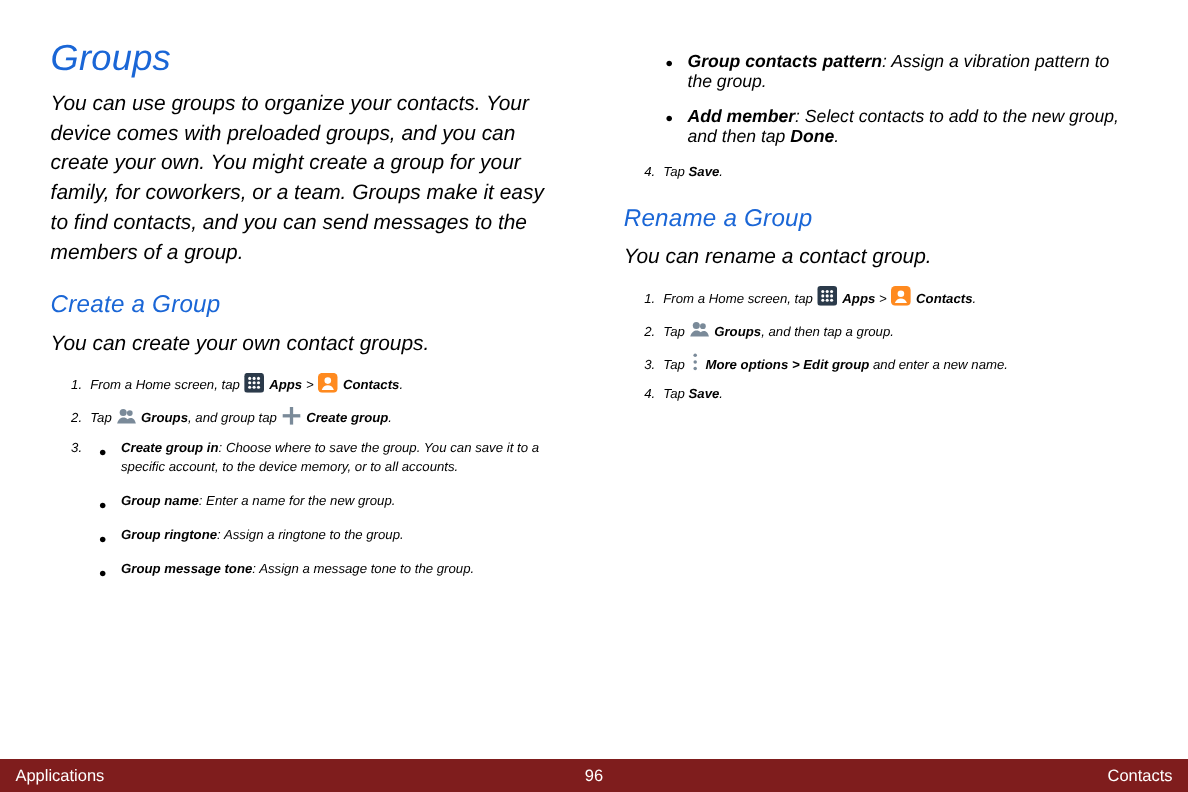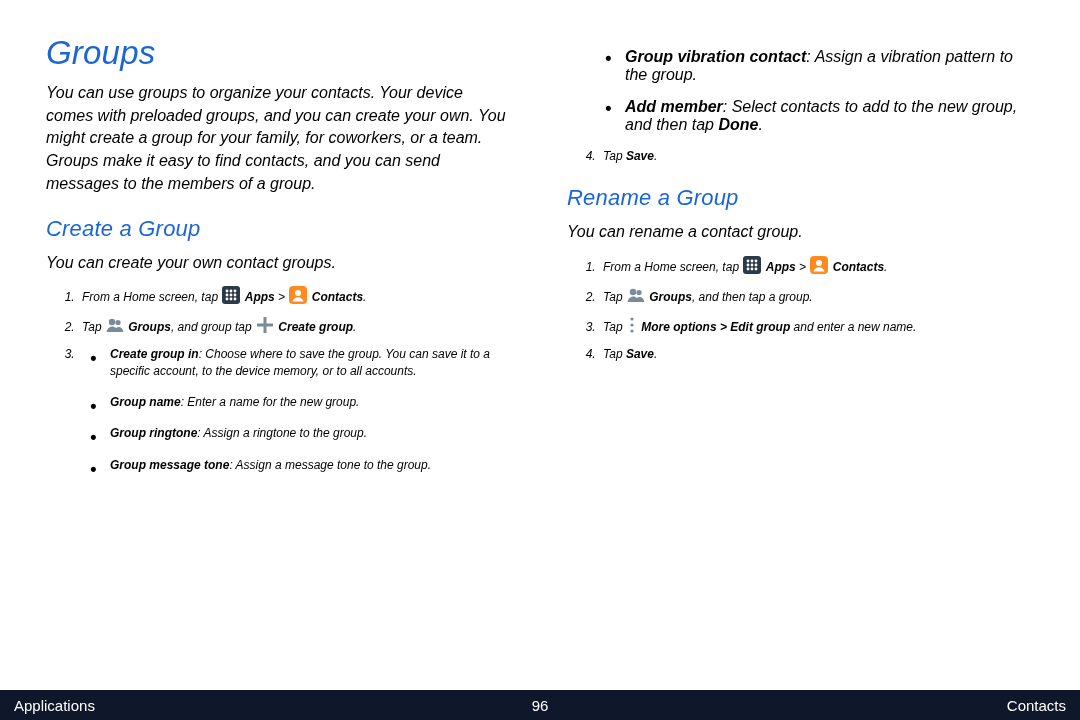--- a/index.html
+++ b/index.html
@@ -29,21 +29,21 @@
   }
   h2 {
     color: #1a66d6;
     font-size: 22px;
     font-weight: 400;
     margin-top: 20px;
     margin-bottom: 10px;
     letter-spacing: 0.2px;
   }
   p.intro, p.subintro {
-    font-size: 16px;
+    font-size: 19px;
     line-height: 1.42;
     margin-bottom: 12px;
   }
   ol {
     list-style: decimal;
     padding-left: 32px;
     font-size: 12px;
     line-height: 1.42;
   }
   ol > li {
@@ -73,21 +73,21 @@
     display: inline-block;
     vertical-align: -3px;
     margin: 0 1px;
   }
   .ic svg { display: block; }
 
   .footer {
     position: absolute;
     left: 0; right: 0; bottom: 0;
     height: 30px;
-    background: #0f172a;
+    background: #7f1d1d;
     color: #fff;
     display: flex;
     align-items: center;
     justify-content: space-between;
     padding: 0 14px;
     font-size: 15px;
   }
   .footer .center {
     position: absolute;
     left: 50%;
@@ -177,21 +177,21 @@
           </li>
         </ul>
       </li>
     </ol>
   </div>
 
   <div class="col">
 
     <ul class="bullets" style="padding-left:58px; margin-top:14px;">
       <li>
-        <b>Group vibration contact</b><span>: Assign a vibration pattern to the group.</span>
+        <b>Group contacts pattern</b><span>: Assign a vibration pattern to the group.</span>
       </li>
       <li>
         <b>Add member</b><span>: Select contacts to add to the new group, and then tap </span><b>Done</b><span>.</span>
       </li>
     </ul>
     <ol start="4" style="margin-top:2px;">
       <li>
         <span>Tap </span><b>Save</b><span>.</span>
       </li>
     </ol>

